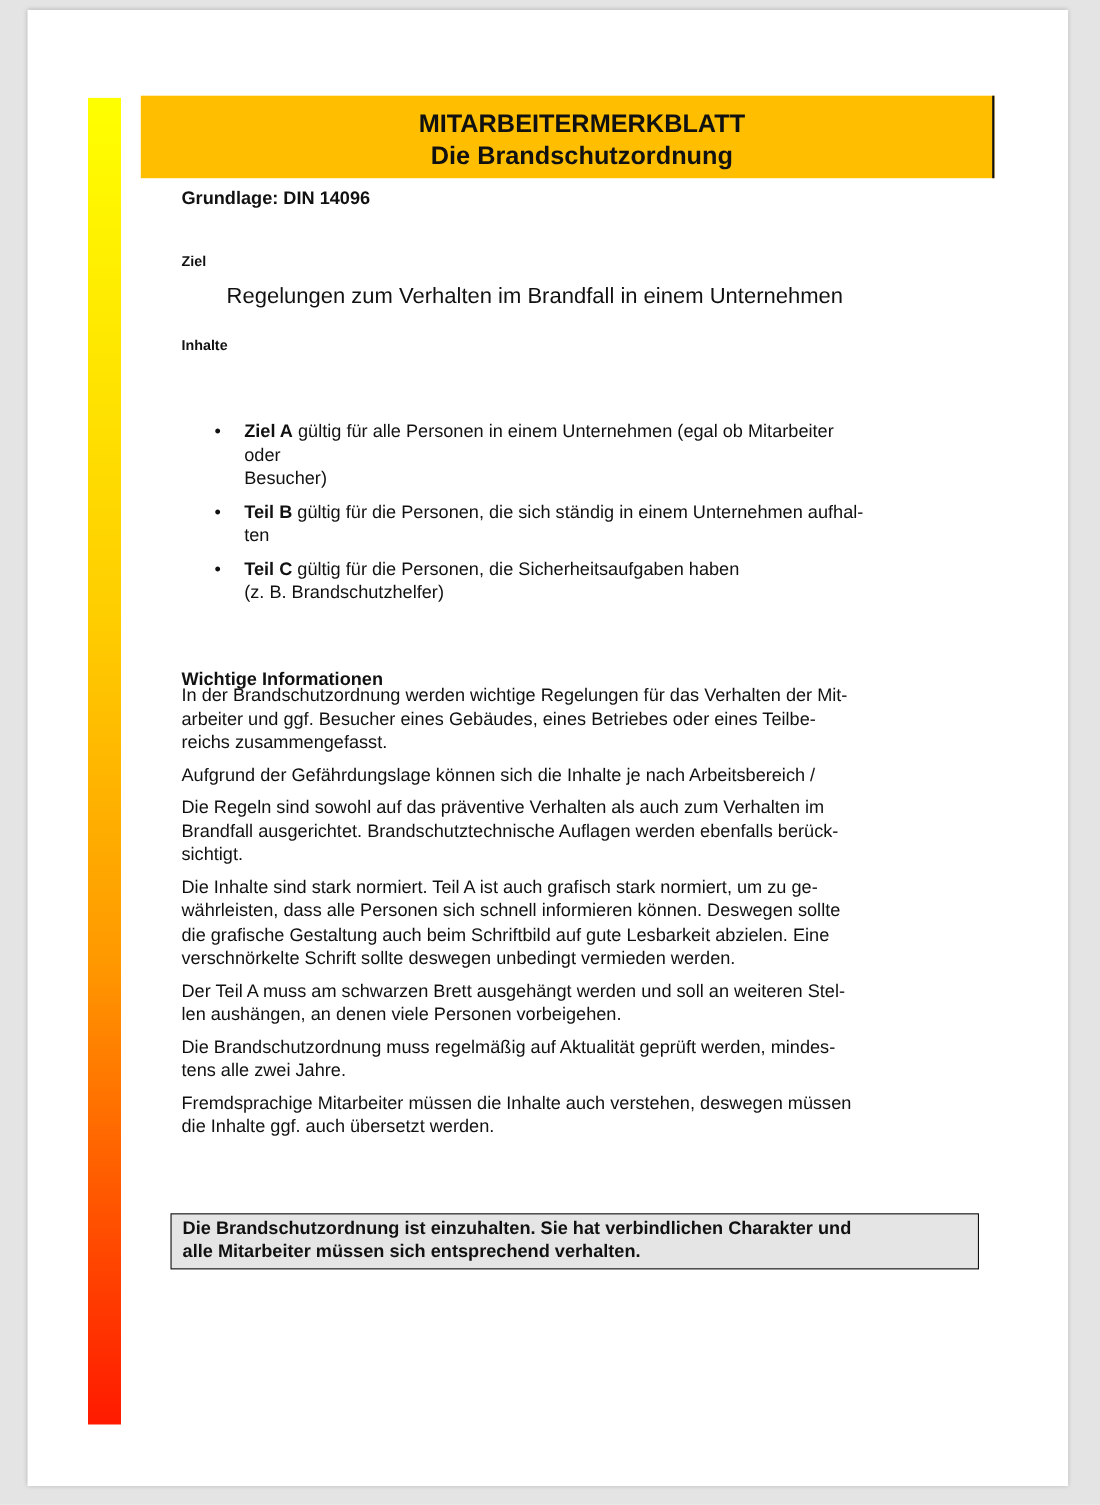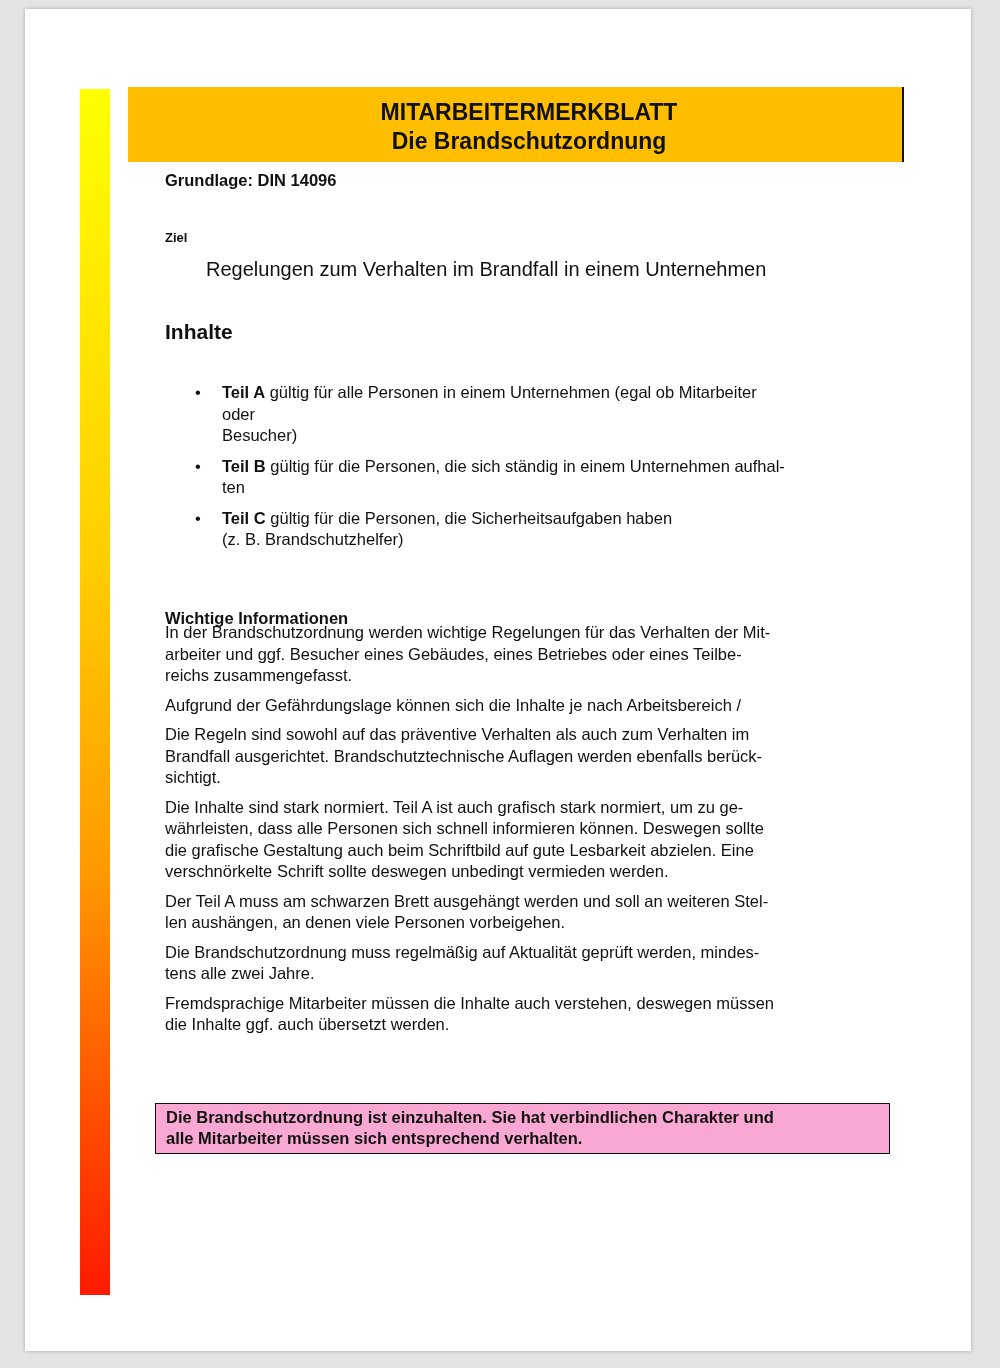--- a/index.html
+++ b/index.html
@@ -46,21 +46,21 @@
       left: 140px; top: 0;
       width: 720px;
       font-size: 16.5px;
     }
     .grundlage {
       position: absolute; top: 162px; left: 0;
       font-weight: bold; font-size: 16.5px;
     }
     .h-ziel { position: absolute; top: 221px; left: 0; font-weight: bold; font-size: 13px; }
     .p-ziel { position: absolute; top: 249px; left: 0; font-size: 20px; margin-left: 41px; }
-    .h-inhalte { position: absolute; top: 311px; left: 0; font-weight: bold; font-size: 21px; }
+    .h-inhalte { position: absolute; top: 297px; left: 0; font-weight: bold; font-size: 13px; }
     .bullets {
       position: absolute; top: 373px; left: 0;
       list-style: none; margin: 0; padding: 0;
       width: 720px;
     }
     .bullets li {
       position: relative;
       padding-left: 57px;
       line-height: 21.5px;
       margin-bottom: 9px;
@@ -78,21 +78,21 @@
     .paras p {
       margin: 0 0 8px 0;
       line-height: 21.5px;
       font-size: 16.5px;
     }
     .paras p .line { display: block; }
     .notice-box {
       position: absolute;
       left: 130px; top: 1094px;
       width: 735px; height: 51px;
-      background: #f9a8d4;
+      background: #e5e5e5;
       border: 1.5px solid #111;
       box-sizing: border-box;
       padding: 3px 10px;
       font-weight: bold;
       font-size: 16.5px;
       line-height: 21px;
     }
     .notice-box .line { display: block; }
   </style>
 </head>
@@ -110,21 +110,21 @@
     <div class="grundlage">Grundlage: DIN 14096</div>
 
     <div class="h-ziel">Ziel</div>
     <div class="p-ziel">Regelungen zum Verhalten im Brandfall in einem Unternehmen</div>
 
     <div class="h-inhalte">Inhalte</div>
 
     <ul class="bullets">
       <li>
         <span class="dot">•</span>
-        <span class="line"><b>Teil A</b><span> gültig für alle Personen in einem Unternehmen (egal ob Mitarbeiter</span></span>
+        <span class="line"><b>Ziel A</b><span> gültig für alle Personen in einem Unternehmen (egal ob Mitarbeiter</span></span>
         <span class="line">oder</span>
         <span class="line">Besucher)</span>
       </li>
       <li>
         <span class="dot">•</span>
         <span class="line"><b>Teil B</b><span> gültig für die Personen, die sich ständig in einem Unternehmen aufhal-</span></span>
         <span class="line">ten</span>
       </li>
       <li>
         <span class="dot">•</span>

